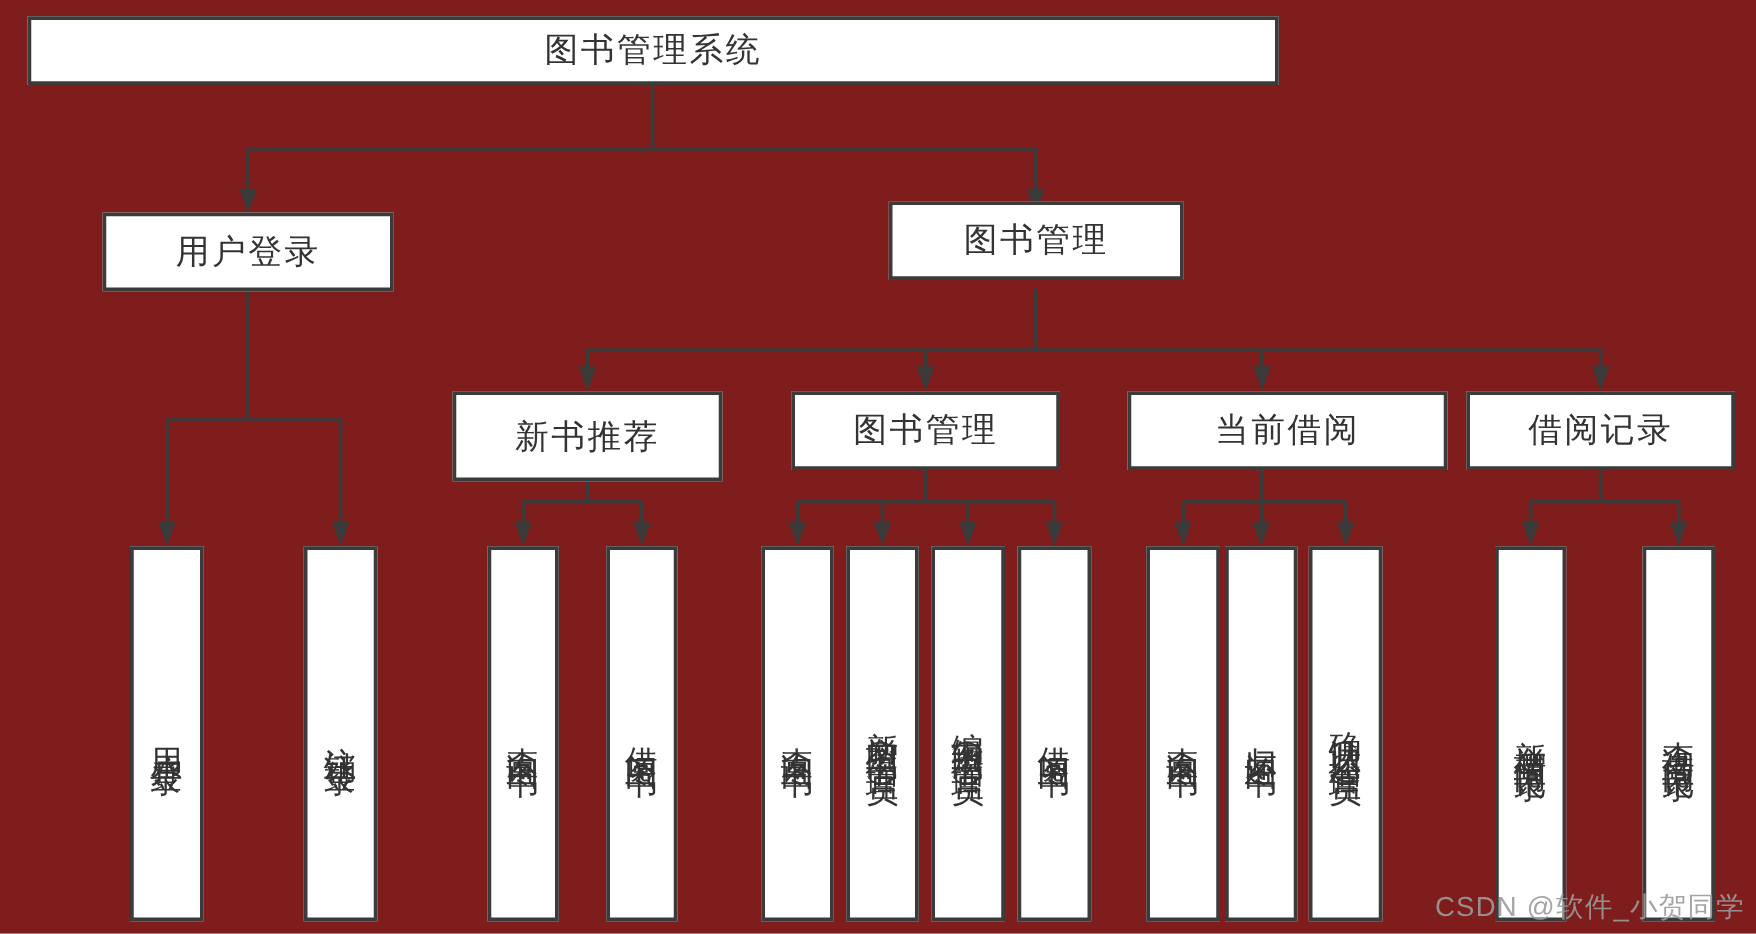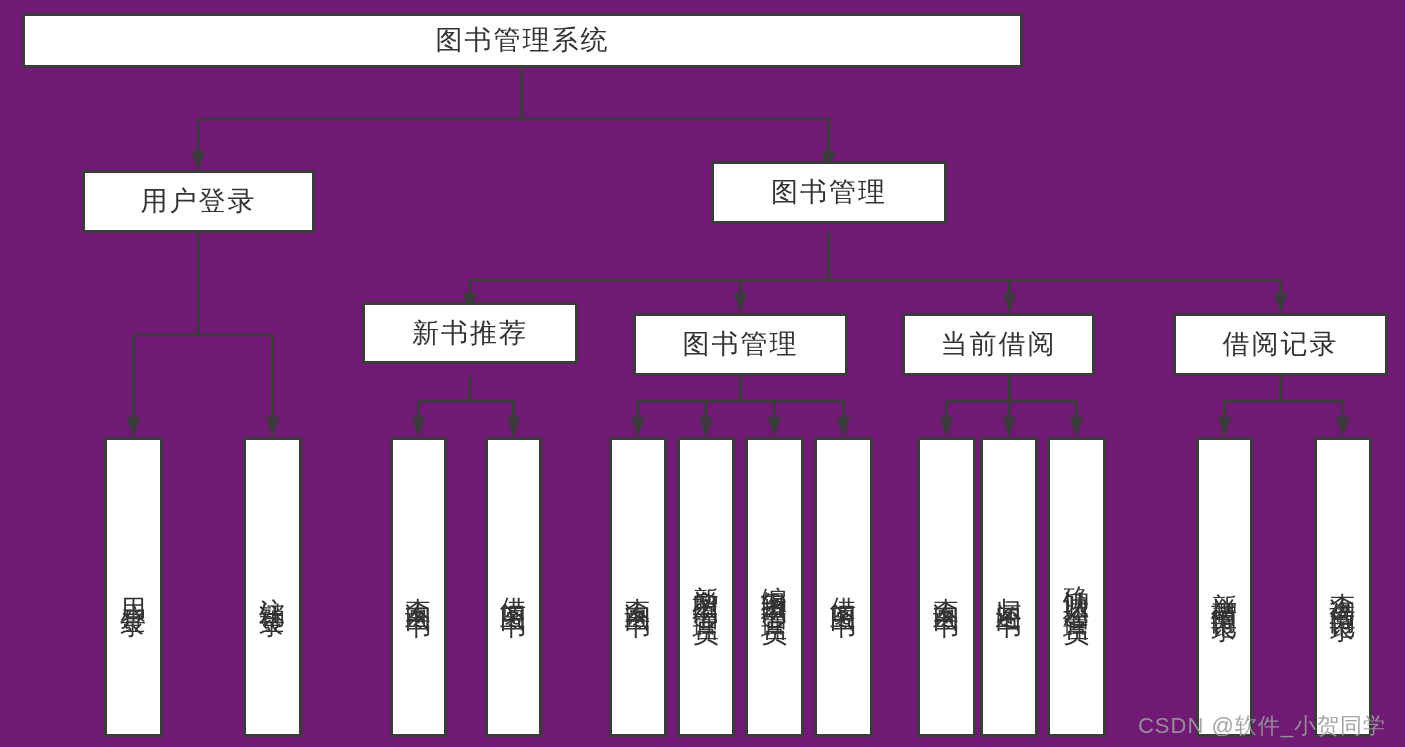--- a/index.html
+++ b/index.html
@@ -5,21 +5,21 @@
   html, body {
     margin: 0;
     padding: 0;
     background: #ffffff;
     font-family: "Liberation Sans", sans-serif;
   }
   .canvas {
     position: relative;
     width: 1405px;
     height: 747px;
-    background: #701a75;
+    background: #7f1d1d;
     overflow: hidden;
   }
   .connectors {
     position: absolute;
     left: 0;
     top: 0;
     width: 1405px;
     height: 747px;
   }
   .connectors path.line {
@@ -50,21 +50,21 @@
   .v-node {
     writing-mode: vertical-rl;
     text-orientation: mixed;
     font-size: 26px;
     letter-spacing: 5px;
     line-height: 1;
   }
   .watermark {
     position: absolute;
     top: 711px;
-    right: 19px;
+    right: 9px;
     font-size: 22px;
     color: #9b9b9b;
     letter-spacing: 1px;
     opacity: 0.9;
     white-space: nowrap;
     z-index: 5;
   }
 </style>
 </head>
 <body>
@@ -105,23 +105,23 @@
     <path class="line" d="M1280.5 375 V402.5 M1224.5 401 H1343 M1224.5 401 V419 M1343 401 V419"></path>
     <path class="head" d="M1217.5 417 L1231.5 417 L1224.5 437 Z"></path>
     <path class="head" d="M1336 417 L1350 417 L1343 437 Z"></path>
   </svg>
 
   <div class="node h-node" style="left:22px; top:13px; width:1001px; height:55px;">图书管理系统</div>
 
   <div class="node h-node" style="left:82px; top:170px; width:233px; height:63px;">用户登录</div>
   <div class="node h-node" style="left:711px; top:161px; width:236px; height:63px;">图书管理</div>
 
-  <div class="node h-node" style="left:362px; top:302px; width:216px; height:62px;">新书推荐</div>
+  <div class="node h-node" style="left:362px; top:313px; width:216px; height:72px;">新书推荐</div>
   <div class="node h-node" style="left:633px; top:313px; width:215px; height:63px;">图书管理</div>
-  <div class="node h-node" style="left:902px; top:313px; width:193px; height:63px;">当前借阅</div>
+  <div class="node h-node" style="left:902px; top:313px; width:256px; height:63px;">当前借阅</div>
   <div class="node h-node" style="left:1173px; top:313px; width:215px; height:63px;">借阅记录</div>
 
   <div class="node v-node" style="left:104px; top:437px; width:59px; height:300px;">用户登录</div>
   <div class="node v-node" style="left:243px; top:437px; width:59px; height:300px;">注销登录</div>
 
   <div class="node v-node" style="left:390px; top:437px; width:57px; height:300px;">查询图书</div>
   <div class="node v-node" style="left:485px; top:437px; width:57px; height:300px;">借阅图书</div>
 
   <div class="node v-node" style="left:609px; top:437px; width:58px; height:300px;">查询图书</div>
   <div class="node v-node" style="left:677px; top:437px; width:58px; height:300px;">新增图书（管理员）</div>

